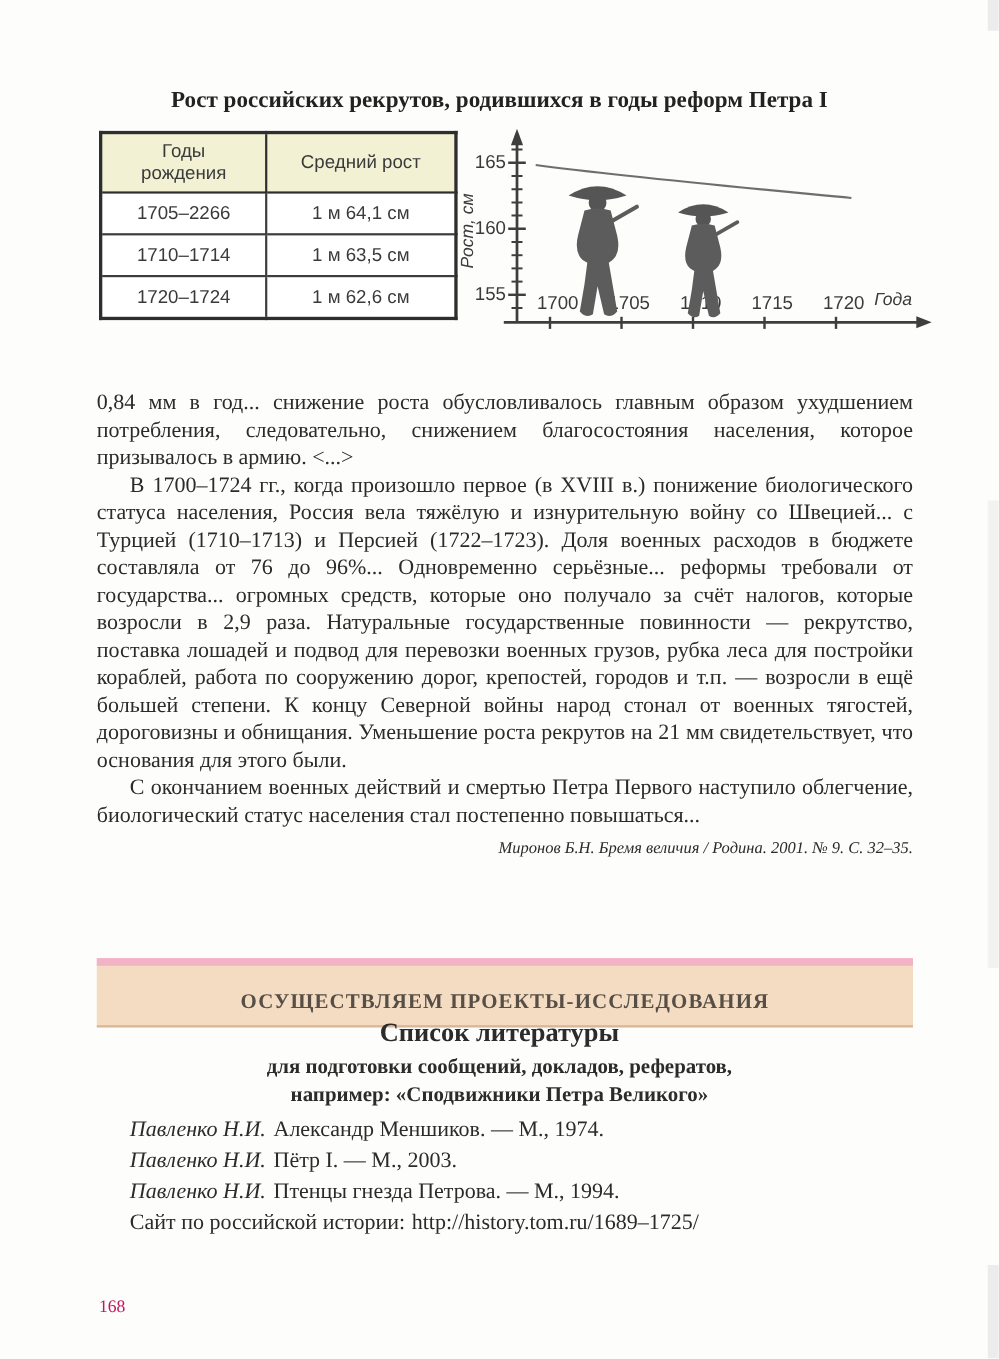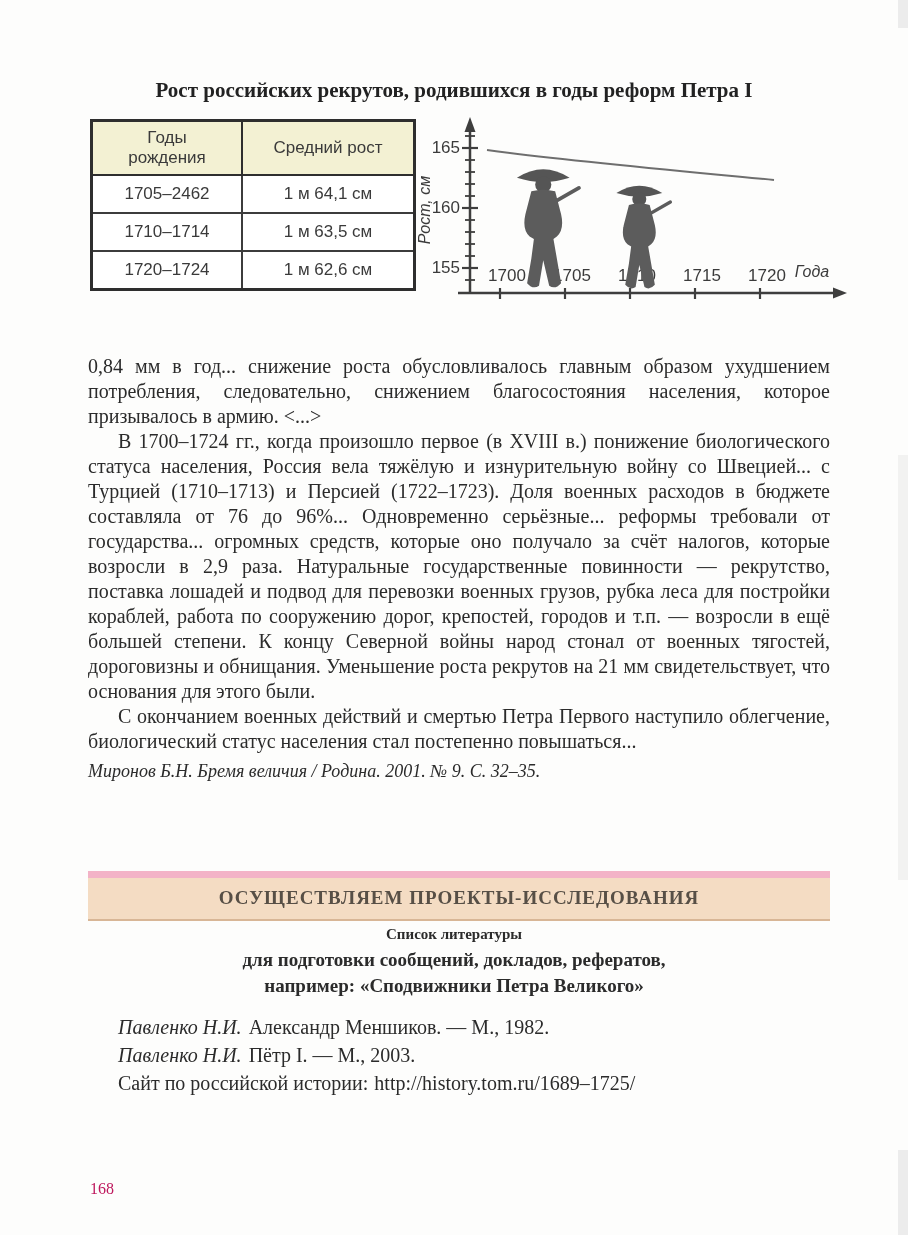--- a/index.html
+++ b/index.html
@@ -31,31 +31,31 @@
   table.data .c2{width:150px;}
   
   .chart{position:absolute;top:105px;left:410px;width:450px;height:215px;}
   .chart text{font-family:"Liberation Sans","DejaVu Sans",sans-serif;fill:#3b3b3b;font-size:17px;}
   .chart .axlab{font-style:italic;font-size:16px;}
   
   .textblock{position:absolute;top:354px;left:88px;width:742px;
     font-size:20px;line-height:25px;text-align:justify;}
   .textblock p{margin:0;}
   .textblock p.indent{text-indent:30px;}
-  .source-line{margin-top:5px;font-style:italic;font-size:18px;}
+  .source-line{margin-top:5px;text-align:right;font-style:italic;font-size:15px;}
   
   .banner{
     position:absolute;top:871px;left:88px;width:742px;box-sizing:border-box;
     background:#f4dcc3;border-top:7px solid #f3b3c7;border-bottom:2px solid #d8b696;
-    text-align:center;padding:9px 0 10px;
+    text-align:center;padding:22px 0 10px;
     font-weight:bold;font-size:19px;letter-spacing:1px;color:#574f46;
   }
   
   .lit{position:absolute;top:926px;left:0;width:908px;text-align:center;}
-  .lit-heading{font-weight:bold;font-size:15px;margin:0 0 4px 0;}
+  .lit-heading{font-weight:bold;font-size:24px;margin:0 0 4px 0;}
   .lit-line{font-size:19px;line-height:26px;margin:0;font-weight:bold;}
   .refs{position:absolute;top:1013px;left:88px;width:746px;
     font-size:20px;line-height:28px;text-align:left;}
   .refs p{margin:0;text-indent:30px;}
   .ref-author{font-style:italic;margin-right:7px;}
   .ref-author:empty{display:none;margin:0;}
   .ref-url{text-decoration:underline;overflow-wrap:anywhere;margin-left:6px;}
   .ref-url:empty{display:none;margin:0;}
   .ref-url.plain{text-decoration:none;}
   .page-number{position:absolute;top:1180px;left:90px;font-size:16px;color:#be185d;}
@@ -73,21 +73,21 @@
   <table class="data">
     <thead>
       <tr>
         <th class="c1">Годы
 рождения</th>
         <th class="c2">Средний рост</th>
       </tr>
     </thead>
     <tbody>
       <tr>
-        <td>1705–2462</td>
+        <td>1705–2266</td>
         <td>1 м 64,1 см</td>
       </tr>
       <tr>
         <td>1710–1714</td>
         <td>1 м 63,5 см</td>
       </tr>
       <tr>
         <td>1720–1724</td>
         <td>1 м 62,6 см</td>
       </tr>
@@ -167,18 +167,19 @@
   <span>ОСУЩЕСТВЛЯЕМ ПРОЕКТЫ-ИССЛЕДОВАНИЯ</span>
 </div>
 
 <div class="lit">
   <p class="lit-heading">Список литературы</p>
   <p class="lit-line">для подготовки сообщений, докладов, рефератов,</p>
   <p class="lit-line">например: «Сподвижники Петра Великого»</p>
 </div>
 
 <div class="refs">
-  <p><span class="ref-author">Павленко Н.И.</span><span>Александр Меншиков. — М., 1982.</span></p>
+  <p><span class="ref-author">Павленко Н.И.</span><span>Александр Меншиков. — М., 1974.</span></p>
   <p><span class="ref-author">Павленко Н.И.</span><span>Пётр I. — М., 2003.</span></p>
+  <p><span class="ref-author">Павленко Н.И.</span><span>Птенцы гнезда Петрова. — М., 1994.</span></p>
   <p><span>Сайт по российской истории:</span><span class="ref-url plain">http://history.tom.ru/1689–1725/</span></p>
 </div>
 
 <div class="page-number">168</div>
 
 </body></html>

